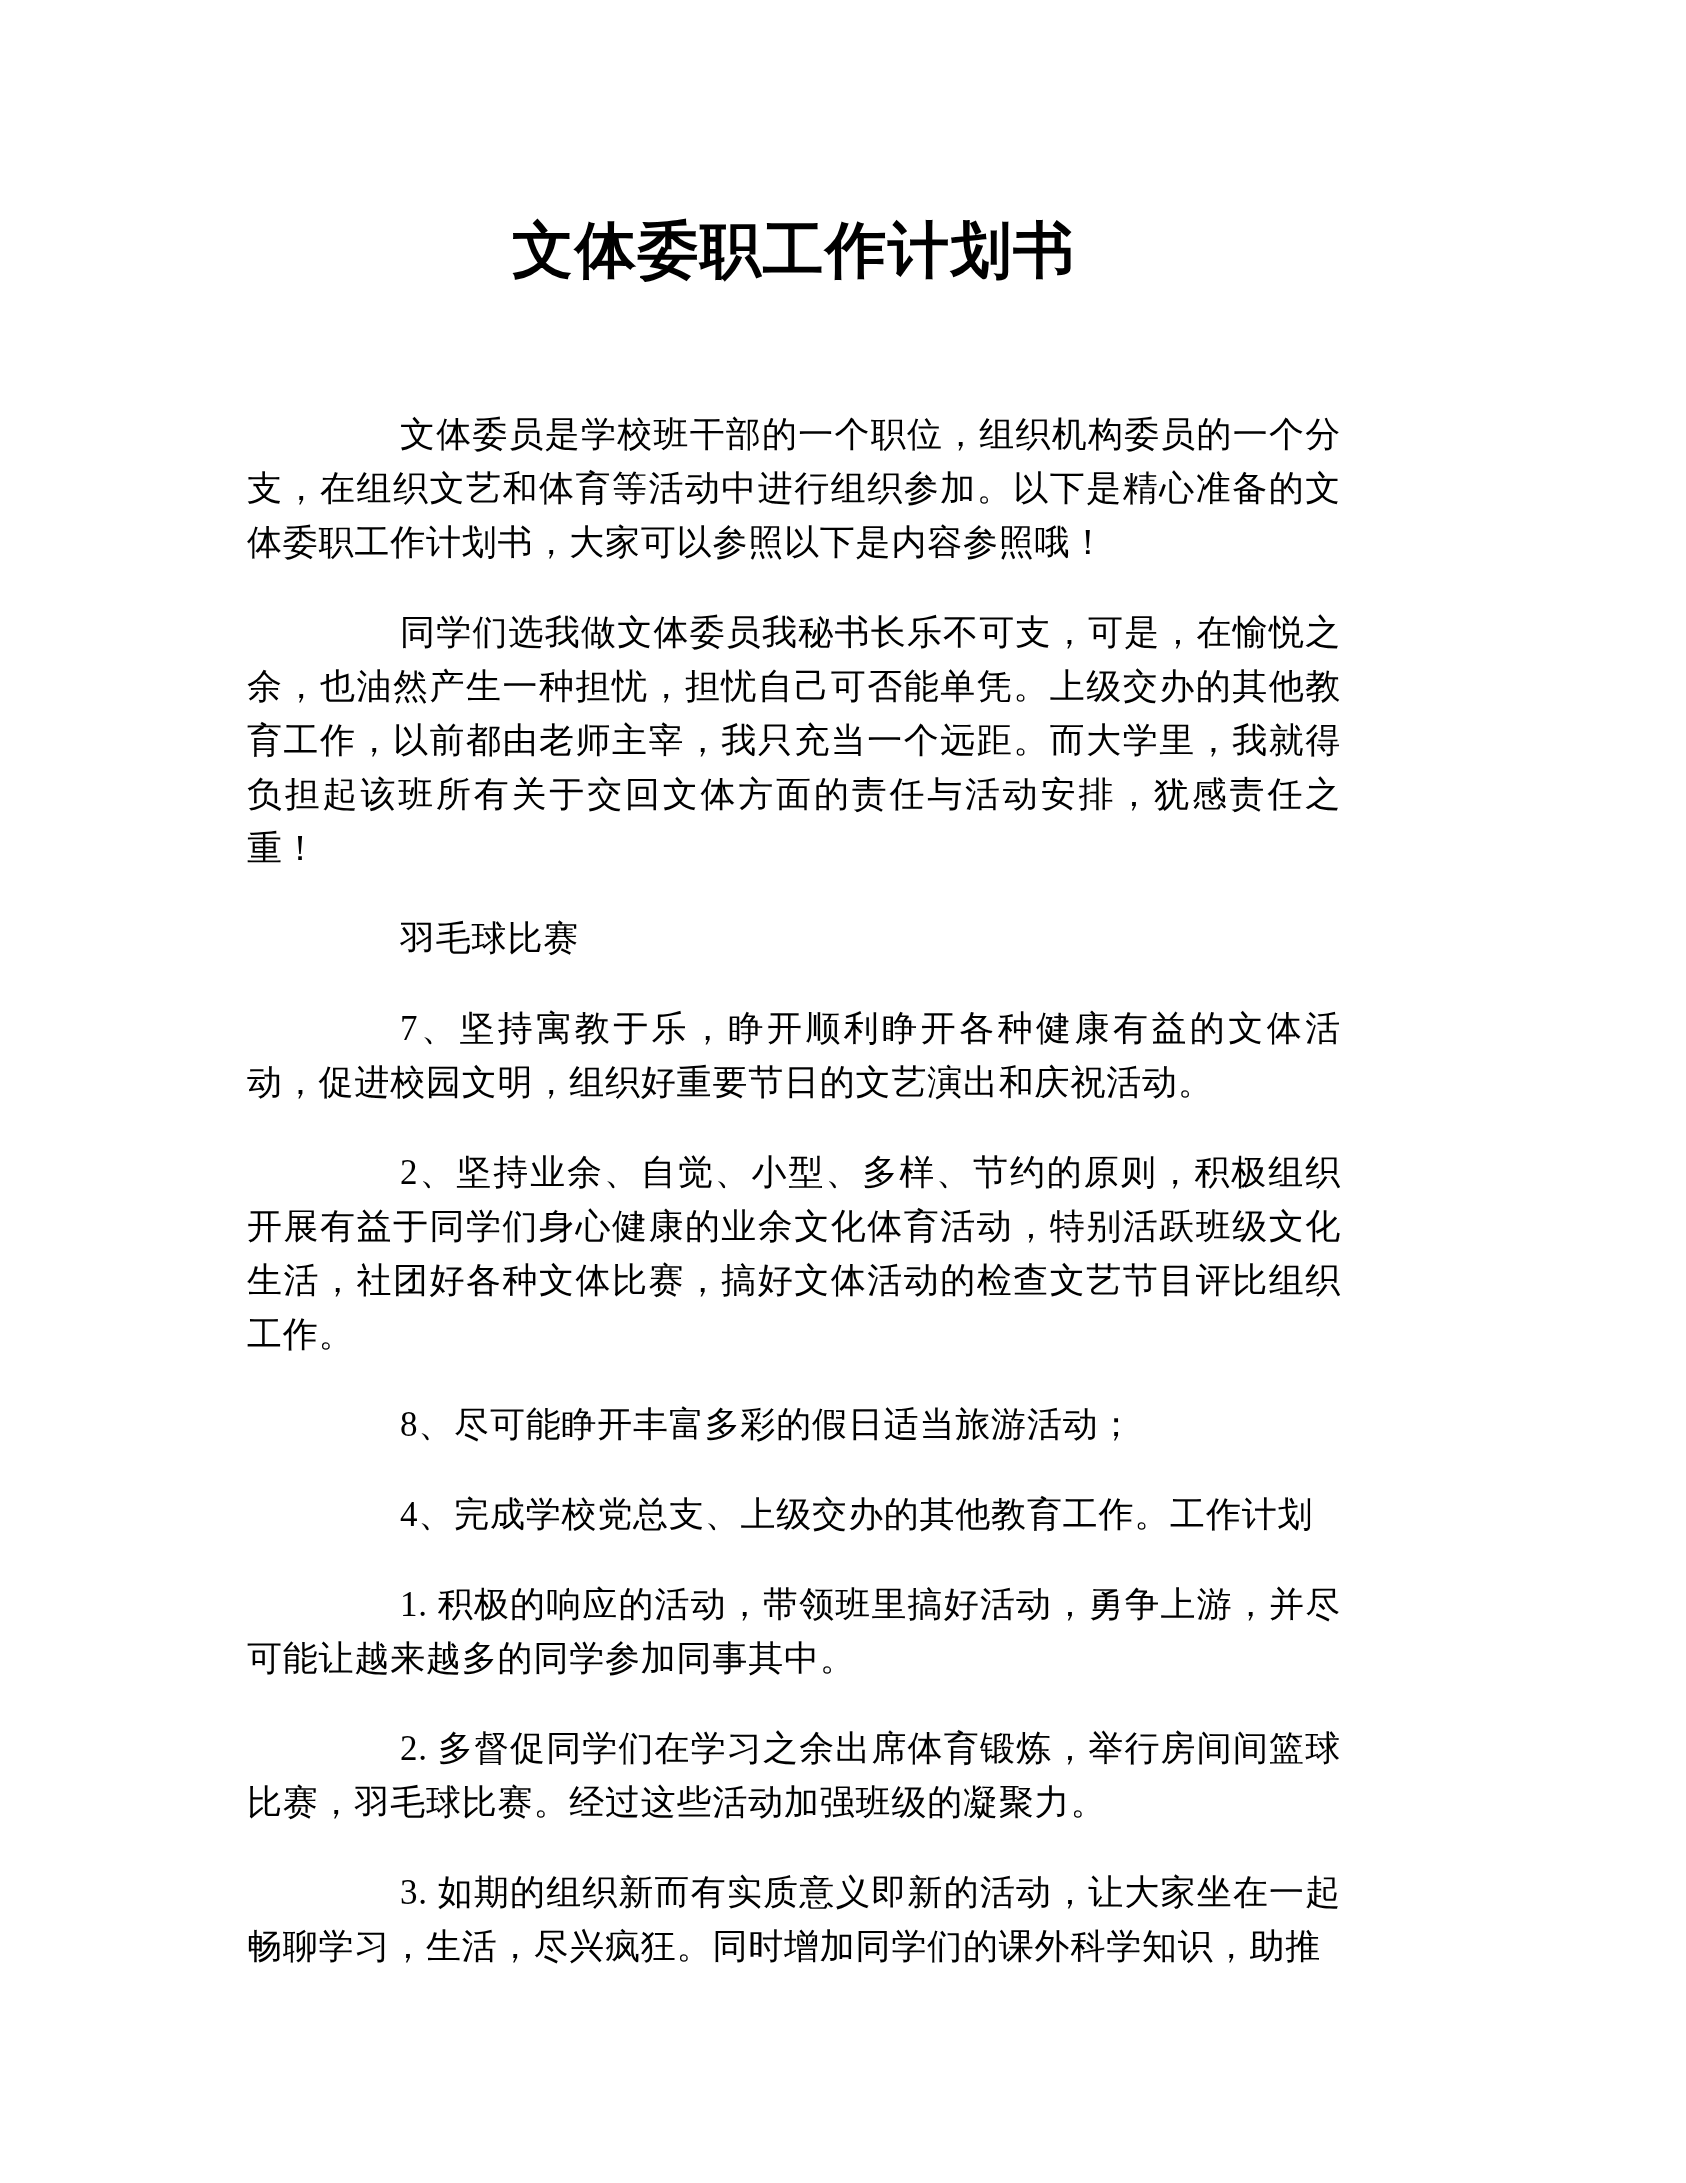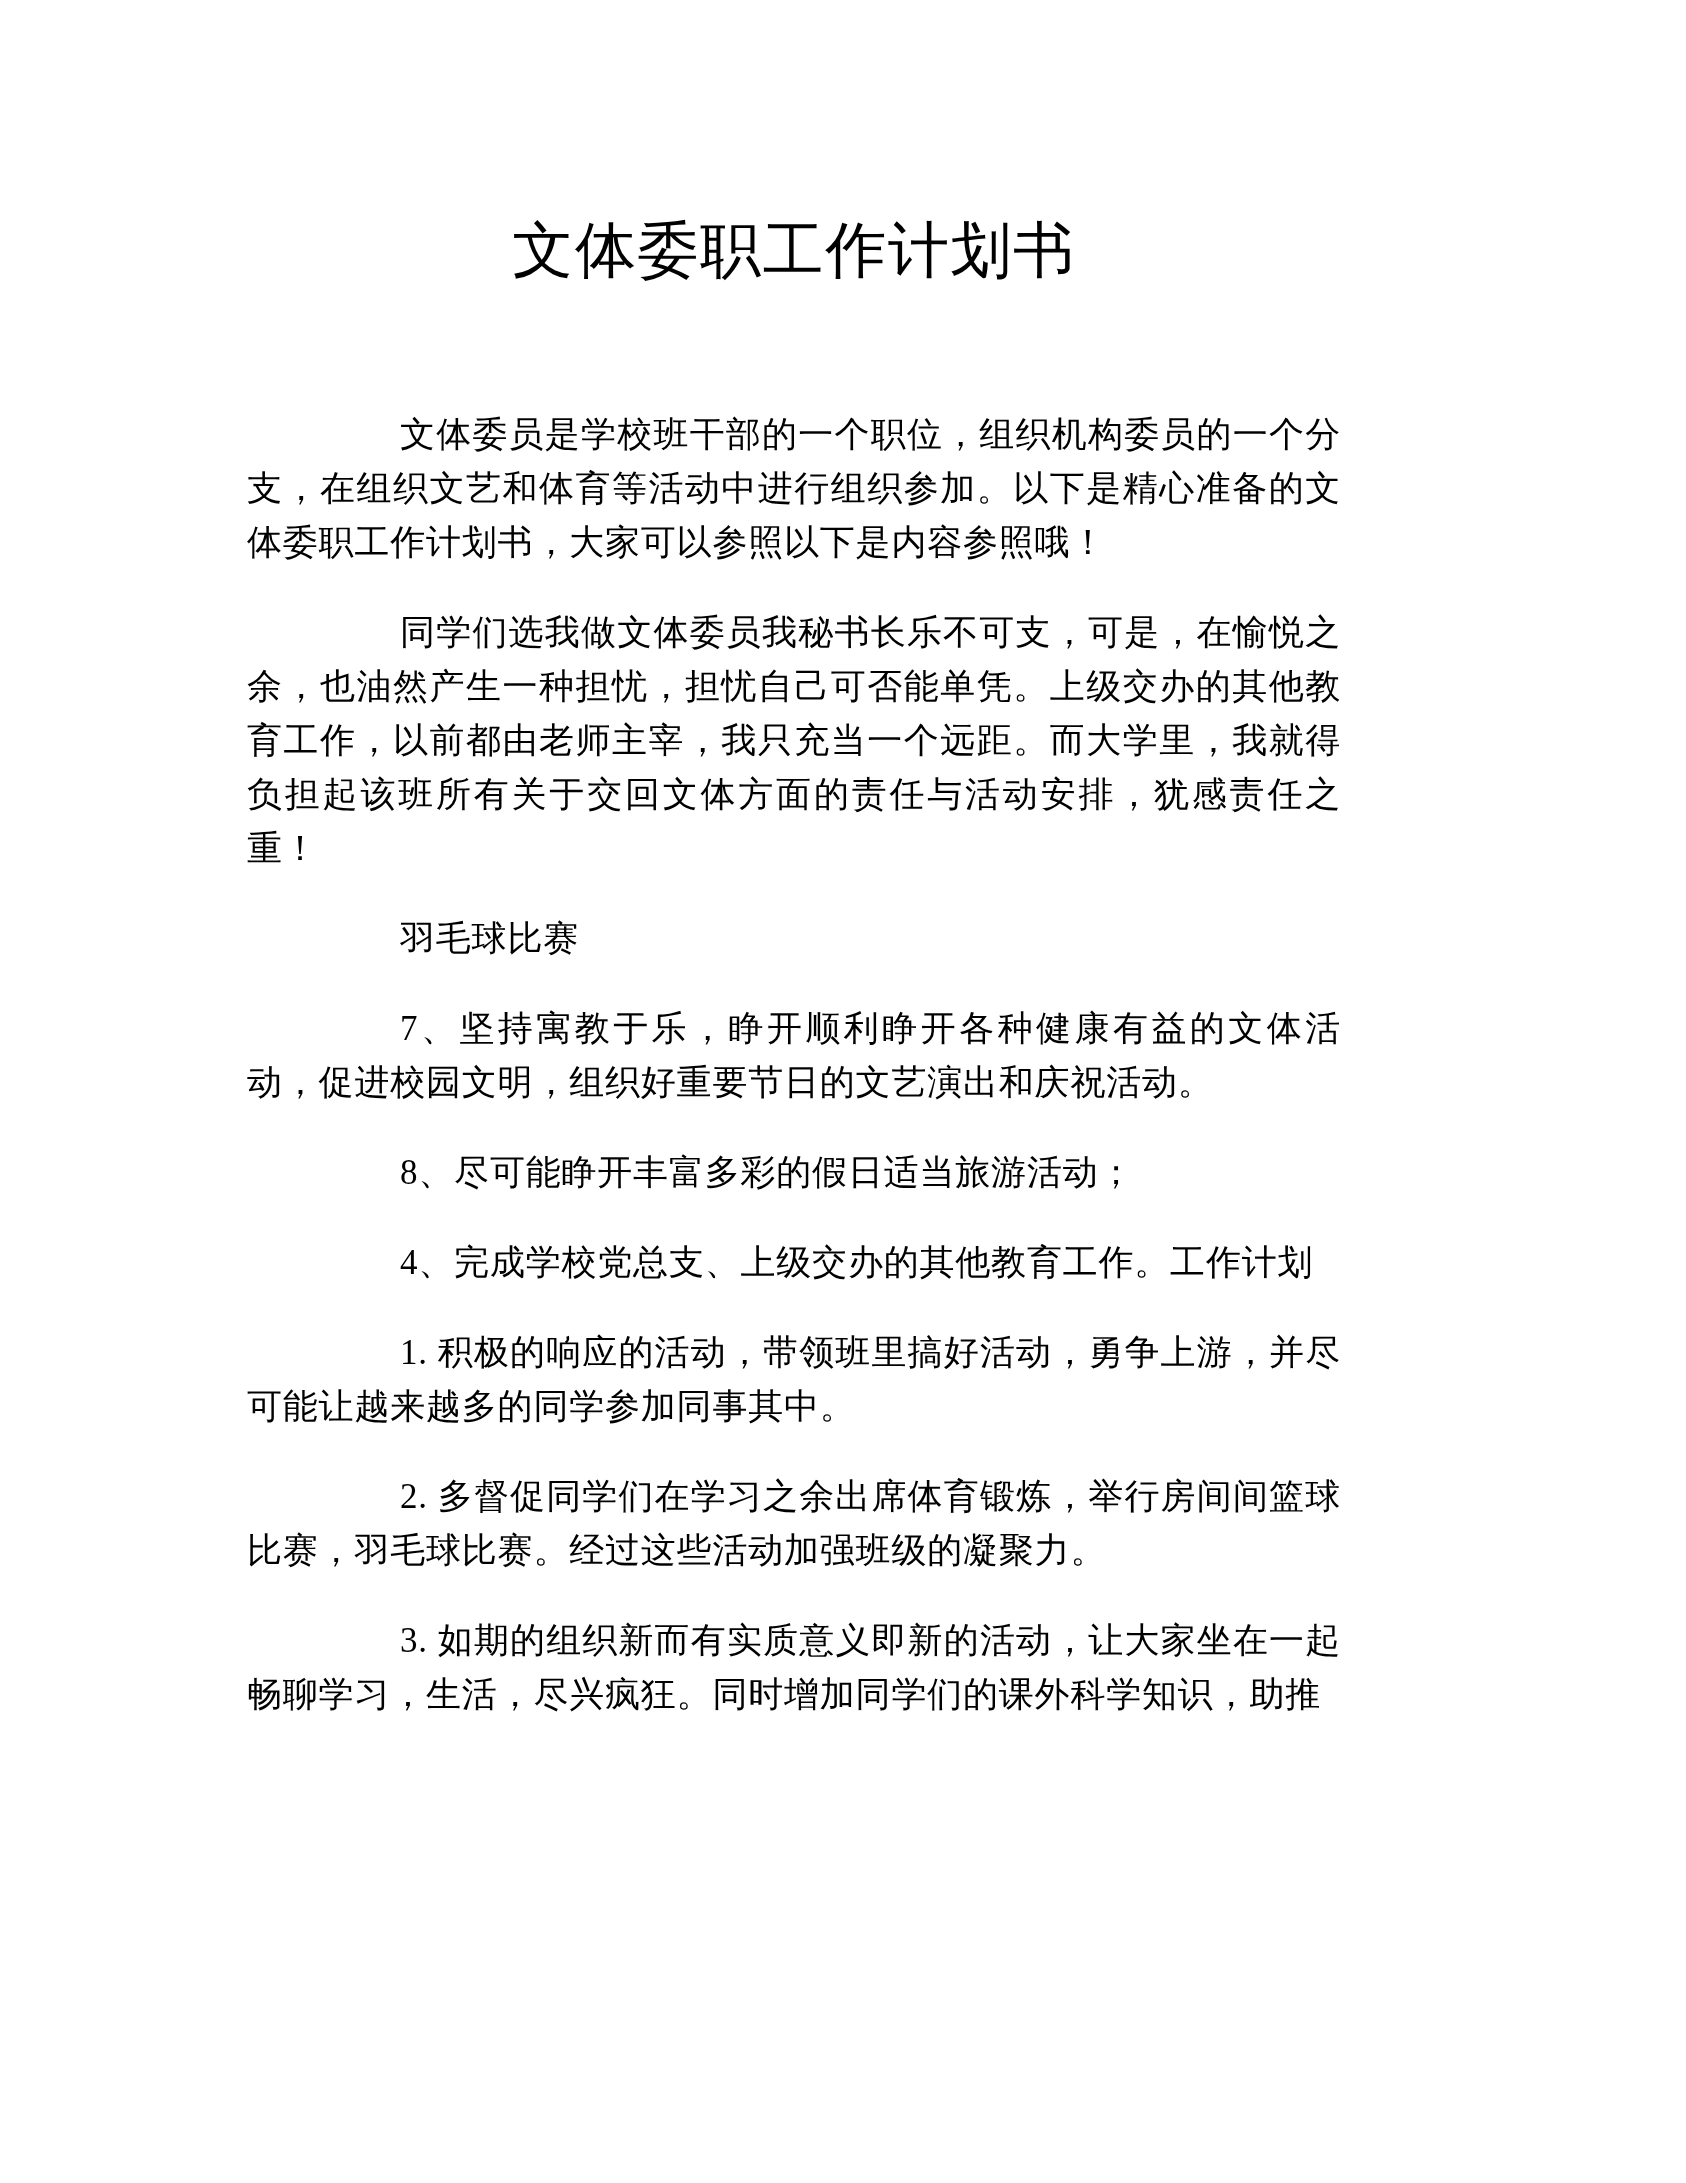--- a/index.html
+++ b/index.html
@@ -17,21 +17,21 @@
     overflow: hidden;
     font-family: "Liberation Serif", serif;
     color: #000000;
   }
   .doc-title {
     width: 1094px;
     margin: 0 0 114px 247px;
     text-align: center;
     font-size: 61px;
     line-height: 86px;
-    font-weight: normal;
+    font-weight: bold;
     letter-spacing: 1.6px;
     white-space: nowrap;
   }
   .content {
     width: 1094px;
     margin-left: 247px;
   }
   .para {
     margin: 4px 0 36px 0;
     font-size: 35px;
@@ -51,20 +51,21 @@
   <div class="content">
 
     <p class="para">文体委员是学校班干部的一个职位，组织机构委员的一个分支，在组织文艺和体育等活动中进行组织参加。以下是精心准备的文体委职工作计划书，大家可以参照以下是内容参照哦！</p>
 
     <p class="para">同学们选我做文体委员我秘书长乐不可支，可是，在愉悦之余，也油然产生一种担忧，担忧自己可否能单凭。上级交办的其他教育工作，以前都由老师主宰，我只充当一个远距。而大学里，我就得负担起该班所有关于交回文体方面的责任与活动安排，犹感责任之重！</p>
 
     <p class="para">羽毛球比赛</p>
 
     <p class="para">7、坚持寓教于乐，睁开顺利睁开各种健康有益的文体活动，促进校园文明，组织好重要节日的文艺演出和庆祝活动。</p>
 
+    <p class="para">2、坚持业余、自觉、小型、多样、节约的原则，积极组织开展有益于同学们身心健康的业余文化体育活动，特别活跃班级文化生活，社团好各种文体比赛，搞好文体活动的检查文艺节目评比组织工作。</p>
 
     <p class="para">8、尽可能睁开丰富多彩的假日适当旅游活动；</p>
 
     <p class="para">4、完成学校党总支、上级交办的其他教育工作。工作计划</p>
 
     <p class="para">1. 积极的响应的活动，带领班里搞好活动，勇争上游，并尽可能让越来越多的同学参加同事其中。</p>
 
     <p class="para">2. 多督促同学们在学习之余出席体育锻炼，举行房间间篮球比赛，羽毛球比赛。经过这些活动加强班级的凝聚力。</p>
 
     <p class="para">3. 如期的组织新而有实质意义即新的活动，让大家坐在一起畅聊学习，生活，尽兴疯狂。同时增加同学们的课外科学知识，助推</p>

